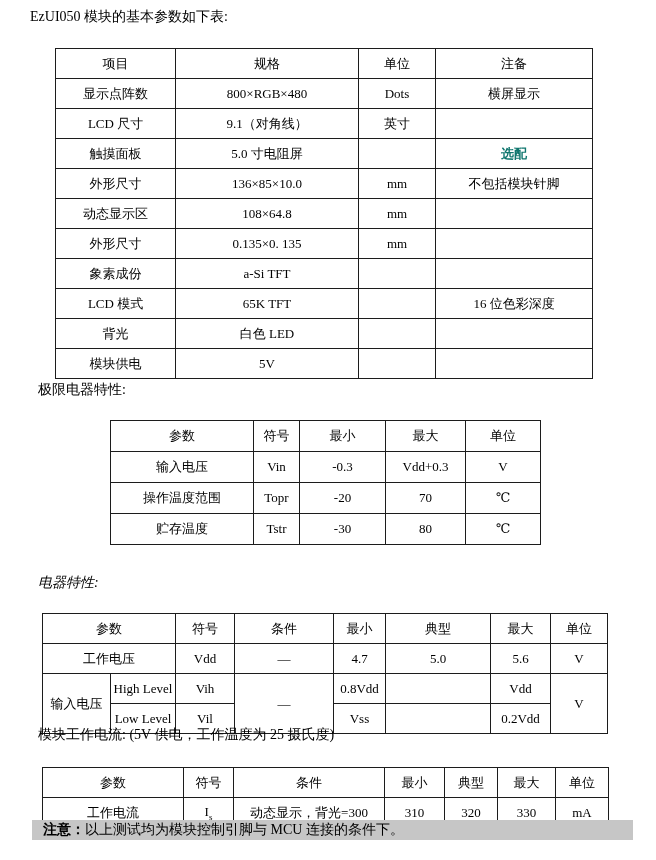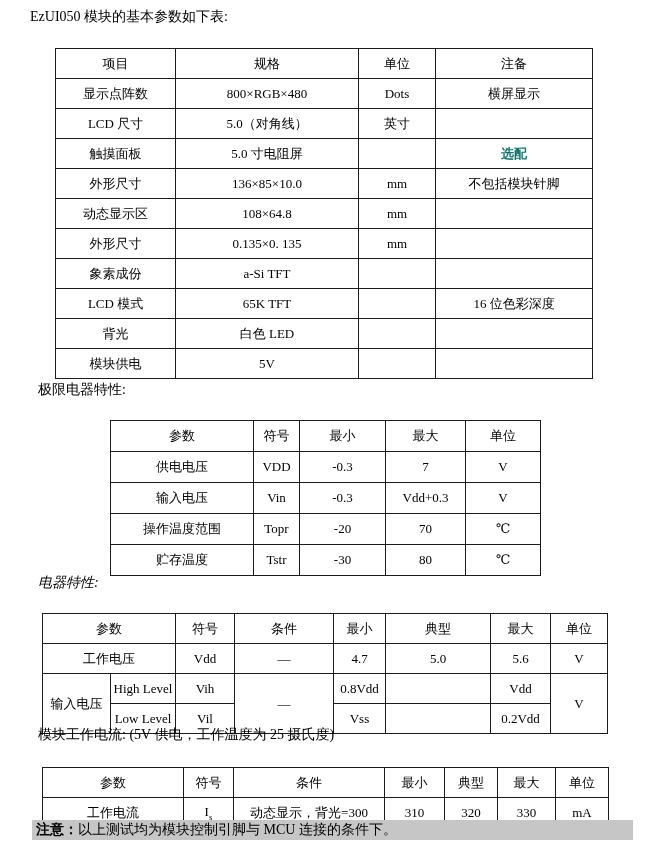--- a/index.html
+++ b/index.html
@@ -25,21 +25,21 @@
   .t3 td { height:29px; }
   .t4 { left:42px; top:752px; }
   .t4 td { height:29px; }
   .title { left:30px; top:8px; }
   .sec-limit { left:38px; top:381px; }
   .sec-elec { left:38px; top:574px;font-style:italic; }
   .sec-curr { left:38px; top:726px; }
   .opt-blue { color:#0f766e; font-weight:bold; }
   .note {
     left:32px; top:820px; width:601px; height:20px; line-height:20px;
-    background:#c6c6c6; padding-left:4px; box-sizing:border-box;
+    background:#c6c6c6; padding-left:11px; box-sizing:border-box;
   }
   .note b { font-weight:bold; }
   sub { font-size:9px; }
 </style>
 </head>
 <body>
 
 <div class="page">
 
   <div class="abs title">EzUI050 模块的基本参数如下表:</div>
@@ -59,21 +59,21 @@
       <td>注备</td>
     </tr>
     <tr>
       <td>显示点阵数</td>
       <td>800×RGB×480</td>
       <td>Dots</td>
       <td>横屏显示</td>
     </tr>
     <tr>
       <td>LCD 尺寸</td>
-      <td>5.0（对角线）</td>
+      <td>9.1（对角线）</td>
       <td>英寸</td>
       <td></td>
     </tr>
     <tr>
       <td>触摸面板</td>
       <td>5.0 寸电阻屏</td>
       <td></td>
       <td class="opt-blue">选配</td>
     </tr>
     <tr>
@@ -131,27 +131,20 @@
         <col style="width:80px">
         <col style="width:75px">
       </colgroup>
     <tbody>
         <tr>
       <td>参数</td>
       <td>符号</td>
       <td>最小</td>
       <td>最大</td>
       <td>单位</td>
-    </tr>
-    <tr>
-      <td>供电电压</td>
-      <td>VDD</td>
-      <td>-0.3</td>
-      <td>7</td>
-      <td>V</td>
     </tr>
     <tr>
       <td>输入电压</td>
       <td>Vin</td>
       <td>-0.3</td>
       <td>Vdd+0.3</td>
       <td>V</td>
     </tr>
     <tr>
       <td>操作温度范围</td>

